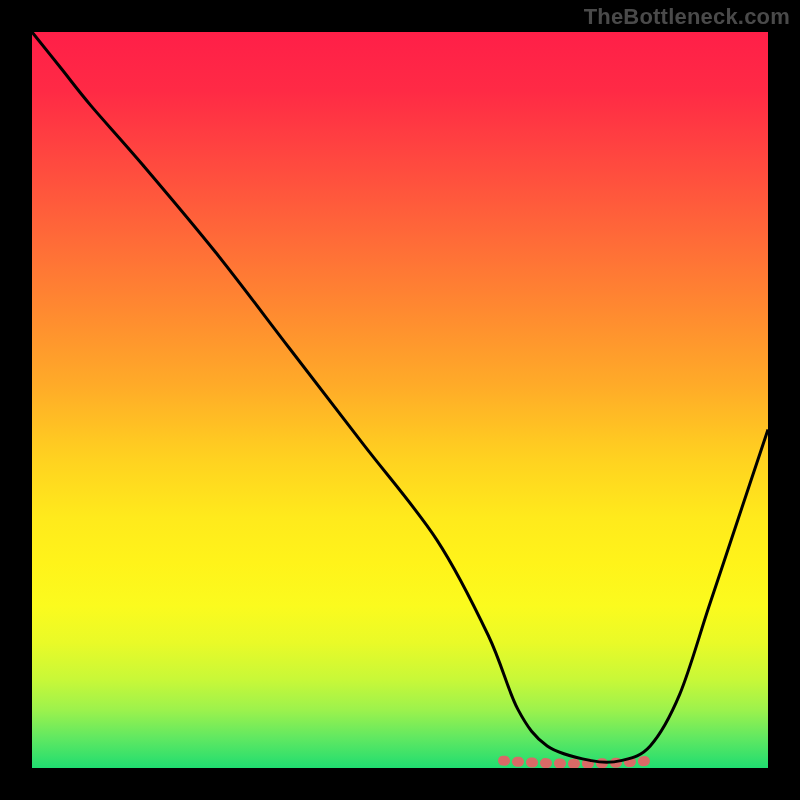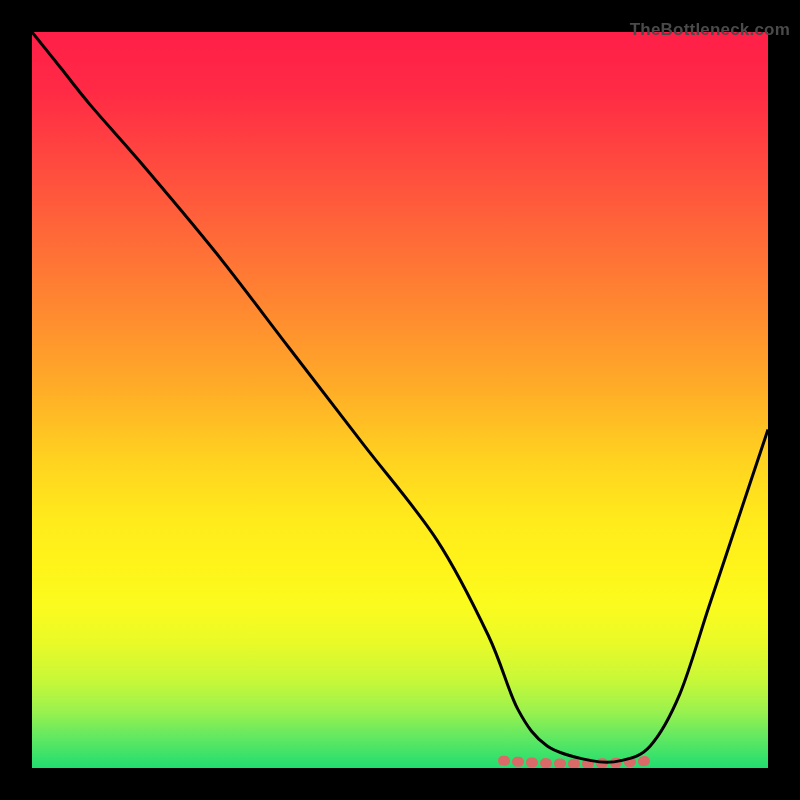--- a/index.html
+++ b/index.html
@@ -12,24 +12,24 @@
     font-family: Arial, Helvetica, sans-serif;
   }
   .frame {
     position: relative;
     width: 800px;
     height: 800px;
     background: #000;
   }
   .watermark {
     position: absolute;
-    top: 20px;
+    top: 4px;
     right: 10px;
     color: #4a4a4a;
-    font-size: 17px;
+    font-size: 22px;
     font-weight: 600;
     letter-spacing: 0.2px;
     z-index: 40;
   }
   .plot {
     position: absolute;
     left: 32px;
     top: 32px;
     width: 736px;
     height: 736px;

